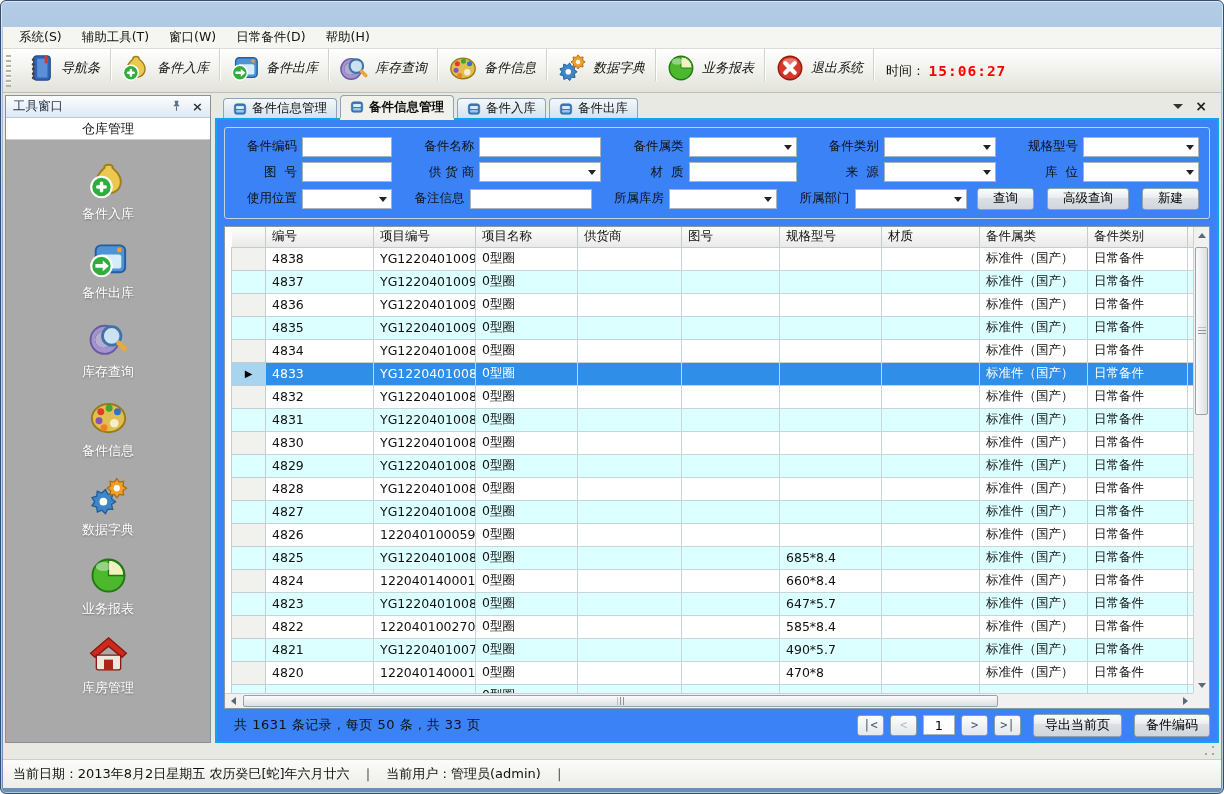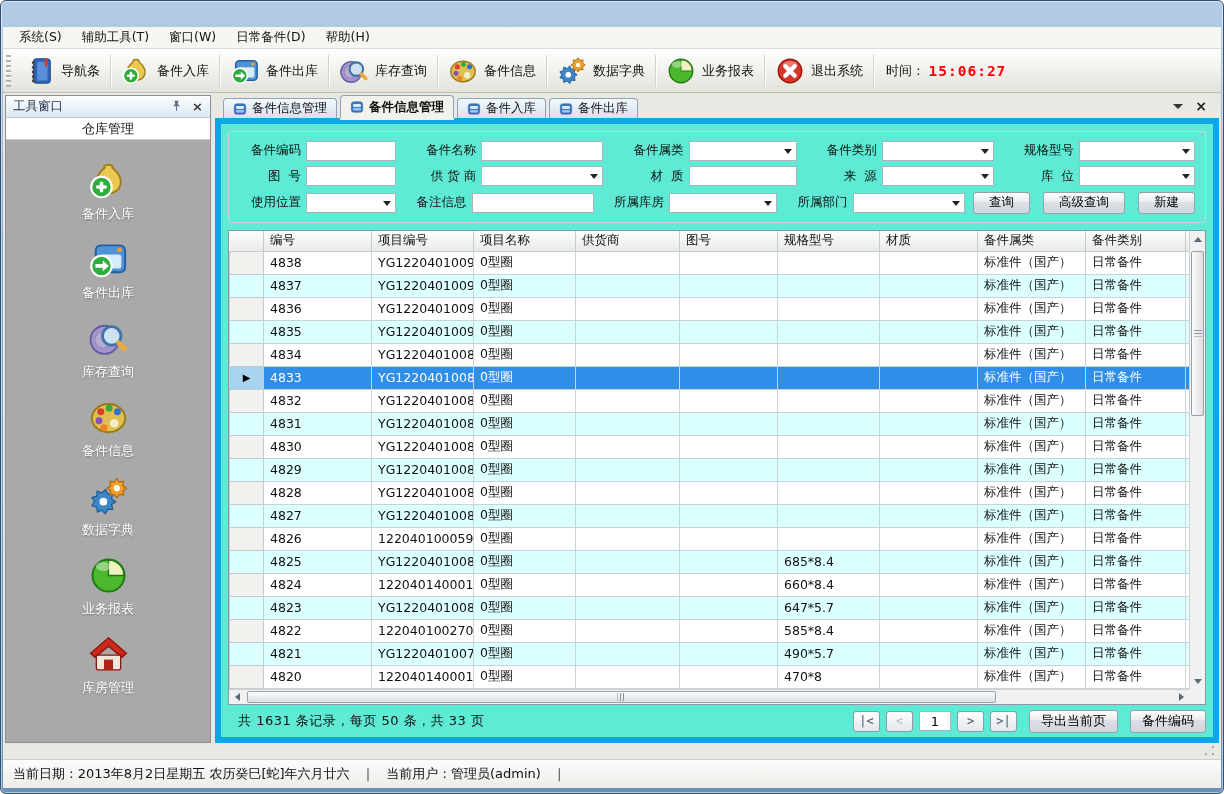--- a/index.html
+++ b/index.html
@@ -28,21 +28,21 @@
   .menubar { position:absolute; top:26px; left:2px; right:2px; height:22px; background:#f5f5f2;
     border-bottom:1px solid #dddcd6; display:flex; align-items:center; padding-left:6px; }
   .menubar .mitem { padding:2px 10px; cursor:default; }
 
   
   .toolbar { position:absolute; top:48px; left:2px; right:2px; height:44px;
     background:linear-gradient(#ffffff,#eeeee9 60%,#e3e3dc); border-bottom:1px solid #bebeb4;
     display:flex; align-items:center; }
   .tgrip { width:5px; height:32px; margin:0 4px 0 3px;
     background:repeating-linear-gradient(180deg,#b3b3ac 0 2px,#fdfdfd 2px 3px,transparent 3px 5px); }
-  .titems { display:flex; align-items:center; height:100%; }
+  .titems { display:flex; height:100%;font-style:italic; }
   .titem { display:flex; align-items:center; gap:6px; padding:0 10px; height:38px; font-size:13px; cursor:pointer; }
   .titem .ic { width:30px; height:30px; }
   .tsep { width:1px; height:32px; background:#d2d2ca; box-shadow:1px 0 0 #fff; }
   .time { display:flex; align-items:center; gap:8px; padding-left:12px; font-size:13px; }
   .tval { color:#ff0000; font-family:"DejaVu Sans Mono",monospace; font-weight:bold; font-size:14.5px; letter-spacing:1px; }
 
   
   .main { position:absolute; top:92px; left:2px; right:2px; bottom:34px; background:#e9e9e3; }
 
   
@@ -66,39 +66,39 @@
   .tab { height:20px; display:flex; align-items:center; gap:5px; padding:0 9px; margin-right:3px;
     border:1px solid #8da3b8; border-bottom:none; border-radius:4px 4px 0 0; font-size:12.5px;
     background:linear-gradient(#f3f8fc,#d5e2ee); cursor:pointer; white-space:nowrap; }
   .tab .tic { width:14px; height:14px; }
   .tab.active { height:23px; background:#f2f2ed; font-weight:bold; box-shadow:0 2px 0 #f2f2ed; }
   .tabctrl { margin-left:auto; display:flex; gap:12px; align-items:center; padding:0 12px 5px 0; }
   .dd-arrow { width:0; height:0; border-left:5px solid transparent; border-right:5px solid transparent;
     border-top:5px solid #333; cursor:pointer; }
   .tab-x { font-size:14px; font-weight:bold; color:#222; cursor:pointer; line-height:1; }
 
-  .panel { position:absolute; top:23px; left:0; right:0; bottom:0; background:#5eead4; border:6px solid #0ea5e9; }
+  .panel { position:absolute; top:23px; left:0; right:0; bottom:0; background:#3b82f6; border:2px solid #0ea5e9; }
 
   
   .formbox { position:absolute; top:7px; left:7px; right:7px; height:92px; border:1px solid #c9d2da;
     border-radius:3px; display:flex; flex-direction:column; justify-content:space-evenly; padding:3px 10px; }
   .frow { display:flex; align-items:center; justify-content:space-between; }
   .fgroup { display:flex; align-items:center; }
   .flabel { width:62px; text-align:right; margin-right:5px; white-space:pre; }
   .ftext { height:20px; border:1px solid #a9b4bd; background:#fff; font:inherit; padding:0 3px; }
   .fselect { height:20px; border:1px solid #a9b4bd; background:#fff; position:relative; cursor:pointer; }
   .fselect .dd { position:absolute; right:4px; top:7px; width:0; height:0;
     border-left:4px solid transparent; border-right:4px solid transparent; border-top:5px solid #222; }
   .fbuttons { display:flex; gap:13px; }
   .btn { height:22px; padding:0 15px; border:1px solid #93a1ad; border-radius:3px; font:inherit; cursor:pointer;
     background:linear-gradient(#fdfdfd,#e9ecef 45%,#dce1e6 45%,#cfd6dc); }
 
   
   .gridwrap { position:absolute; top:106px; left:7px; right:7px; bottom:32px; border:1px solid #8a98a4; background:#fff; }
-  .tviewport { position:absolute; top:0; left:0; right:16px; bottom:15px; overflow:hidden; }
+  .tviewport { position:absolute; top:0; left:0; right:16px; bottom:15px; overflow:hidden;padding-left:6px; }
   table { border-collapse:collapse; table-layout:fixed; width:1016px; }
   th { height:20px; background:linear-gradient(#fefefe,#e9e9e7); border:1px solid #c3ccd2; border-top:none;
     font-weight:normal; text-align:left; padding:0 6px; white-space:nowrap; overflow:hidden; }
   th:first-child { border-left:none; }
   td { height:23px; border:1px solid #c7d4d8; padding:0 6px; white-space:nowrap; overflow:hidden; background:#fff; }
   tr.odd td { background:#dcffff; }
   td.rowsel { background:#f1f1ee; border-color:#c3ccd2; text-align:center; padding:0; }
   tr.sel td { background:#2f8ee8; color:#fff; }
   tr.sel td.rowsel { background:#a8d4f0; color:#000; font-size:10px; }
 

